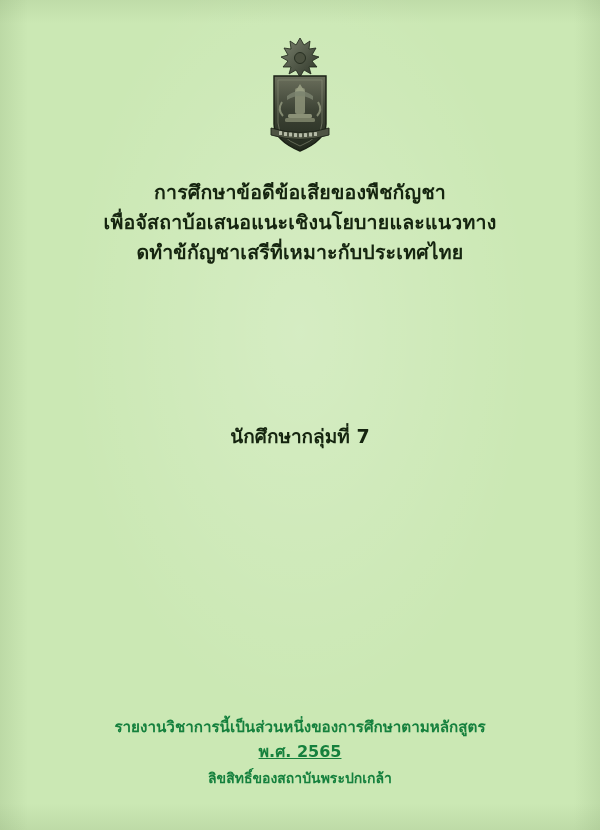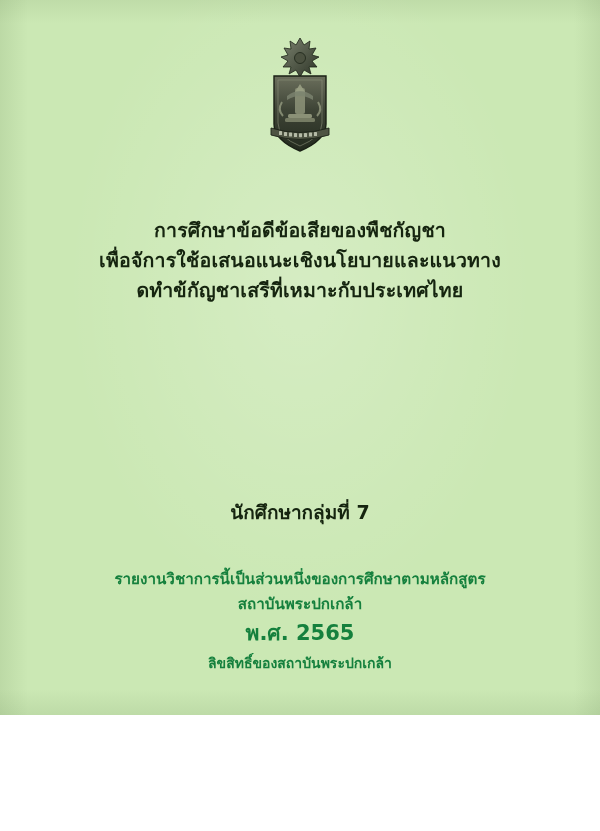--- a/index.html
+++ b/index.html
@@ -9,27 +9,26 @@
   body {
     width: 600px;
     height: 831px;
     background: #ffffff;
     font-family: "DejaVu Sans", sans-serif;
     overflow: hidden;
   }
   .cover {
     position: relative;
     width: 600px;
-    height: 715px;
+    height: 830px;
     background: #cbe8b4;
     box-sizing: border-box;
     display: flex;
     flex-direction: column;
     align-items: center;
-    gap: 38px;
   }
   
   .cover::before {
     content: "";
     position: absolute;
     inset: 0;
     pointer-events: none;
     background:
       radial-gradient(ellipse at 50% 40%, rgba(255,255,255,0.20) 0%, rgba(255,255,255,0.0) 55%),
       linear-gradient(to right, rgba(120,150,100,0.18) 0px, rgba(120,150,100,0.0) 28px),
@@ -84,21 +83,22 @@
     text-align: center;
     line-height: 1.62;
     z-index: 2;
   }
   .footer-line {
     font-size: 15.2px;
     color: #15803d;
     font-weight: 700;
   }
   .footer-line.year {
-    font-size: 21px;
+    font-size: 16px;
+    text-decoration: underline;
   }
   .footer-line.copyright {
     font-size: 14px;
     margin-top: 2px;
   }
 </style>
 </head>
 <body>
 
 <div class="cover">
@@ -140,28 +140,27 @@
         <rect x="42" y="97.2" width="3" height="4" rx="0.6"></rect>
         <rect x="47" y="97" width="3" height="4" rx="0.6"></rect>
         <rect x="52" y="96.5" width="3" height="4" rx="0.6"></rect>
         <rect x="57" y="96" width="3" height="4" rx="0.6"></rect>
       </g>
     </svg>
   </div>
 
   <div class="title-block">
     <div class="title-line">การศึกษาข้อดีข้อเสียของพืชกัญชา</div>
-    <div class="title-line">เพื่อจัการใช้อเสนอแนะเชิงนโยบายและแนวทาง</div>
+    <div class="title-line">เพื่อจัสถาบ้อเสนอแนะเชิงนโยบายและแนวทาง</div>
     <div class="title-line">ดทำข้กัญชาเสรีที่เหมาะกับประเทศไทย</div>
   </div>
 
   <div class="group-block">
     <div class="group-line">นักศึกษากลุ่มที่ 7</div>
   </div>
 
   <div class="footer-block">
     <div class="footer-line">รายงานวิชาการนี้เป็นส่วนหนึ่งของการศึกษาตามหลักสูตร</div>
-    <div class="footer-line">สถาบันพระปกเกล้า</div>
     <div class="footer-line year">พ.ศ. 2565</div>
     <div class="footer-line copyright">ลิขสิทธิ์ของสถาบันพระปกเกล้า</div>
   </div>
 
 </div>
 
 </body></html>

